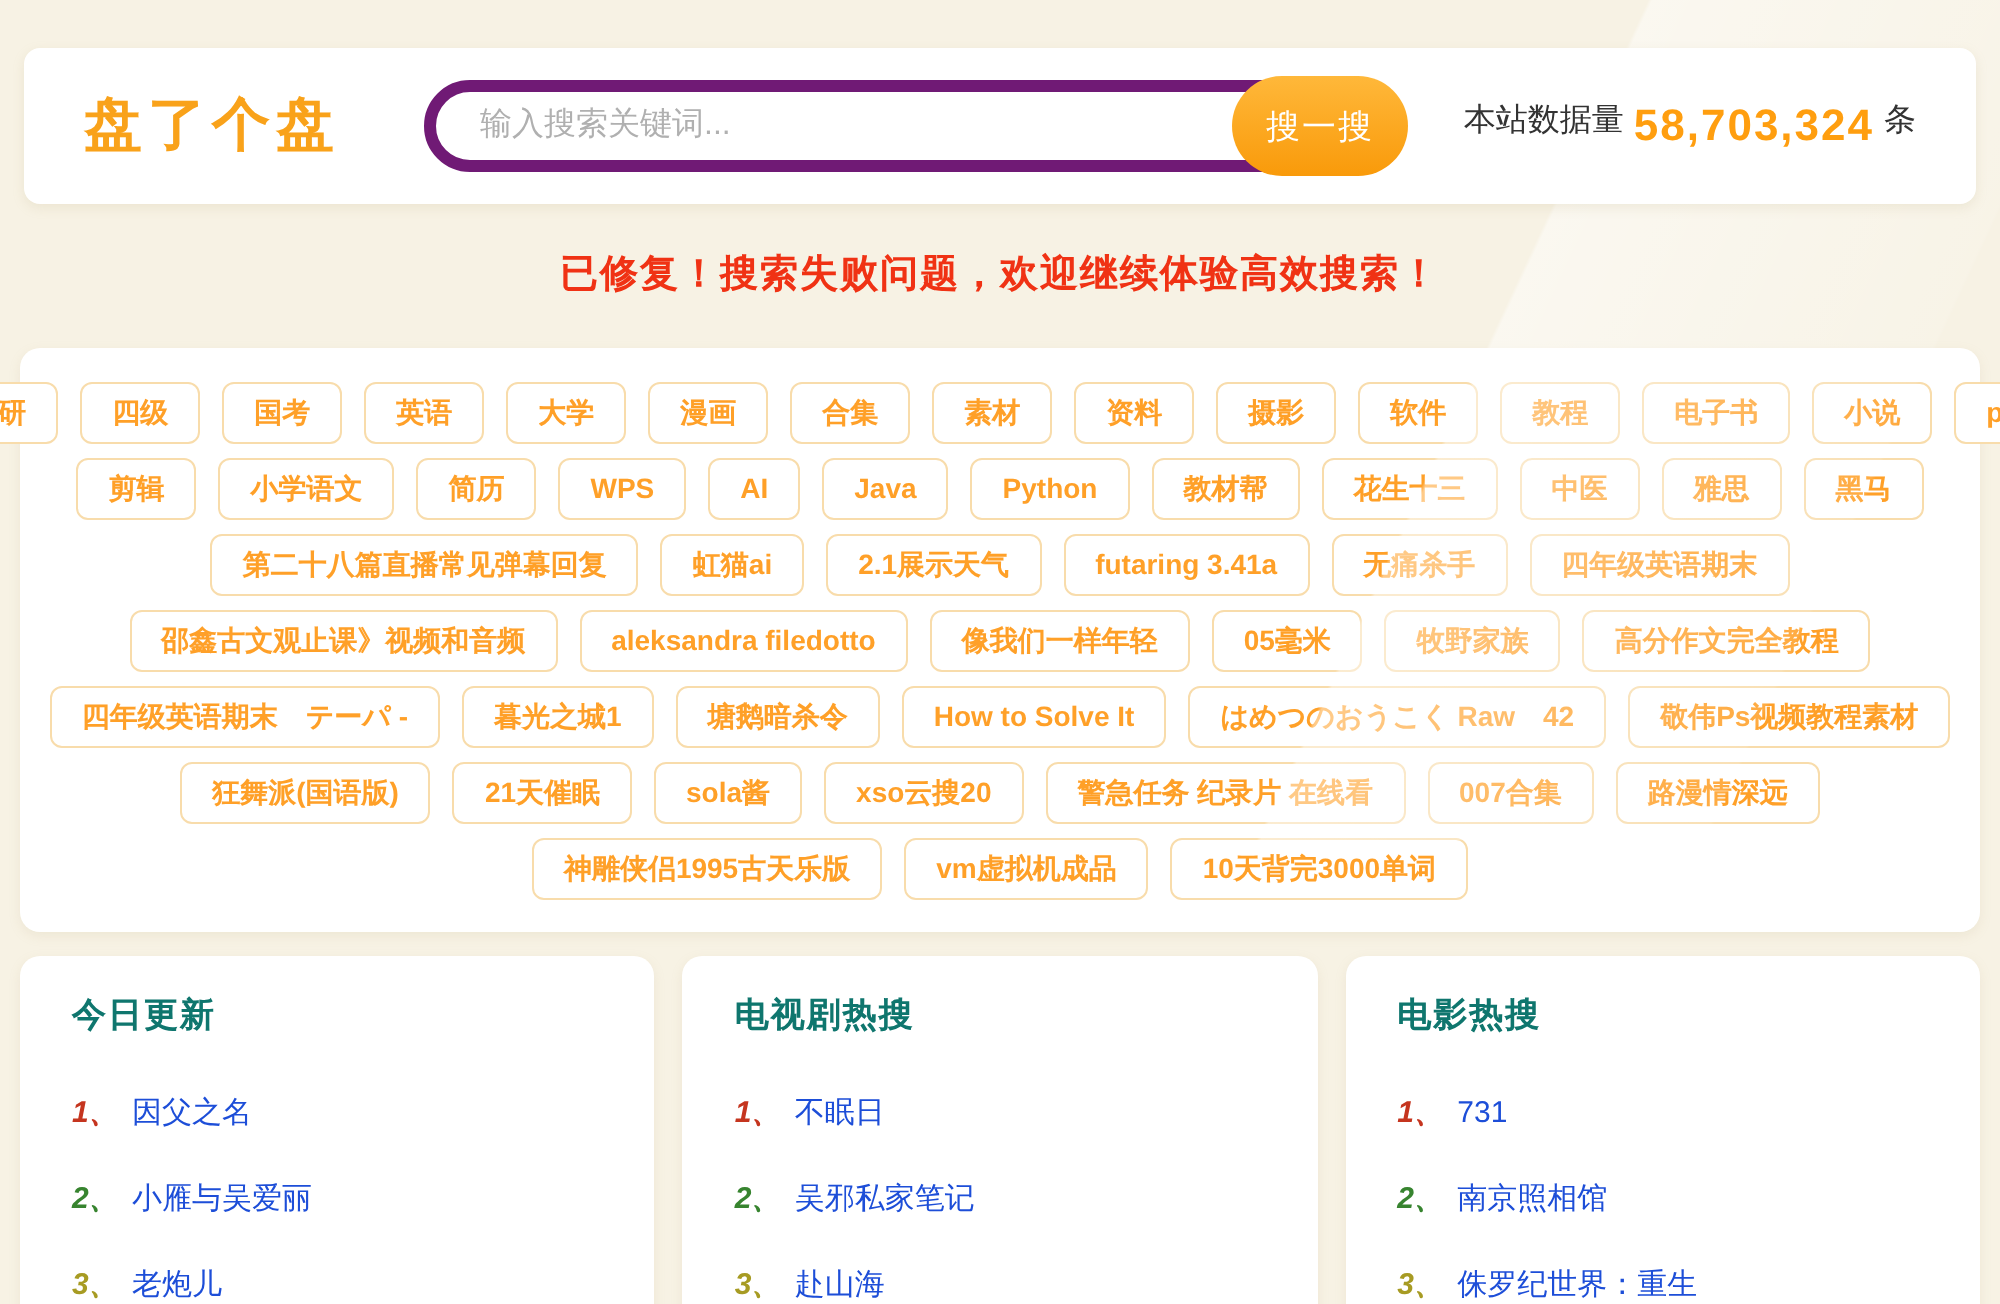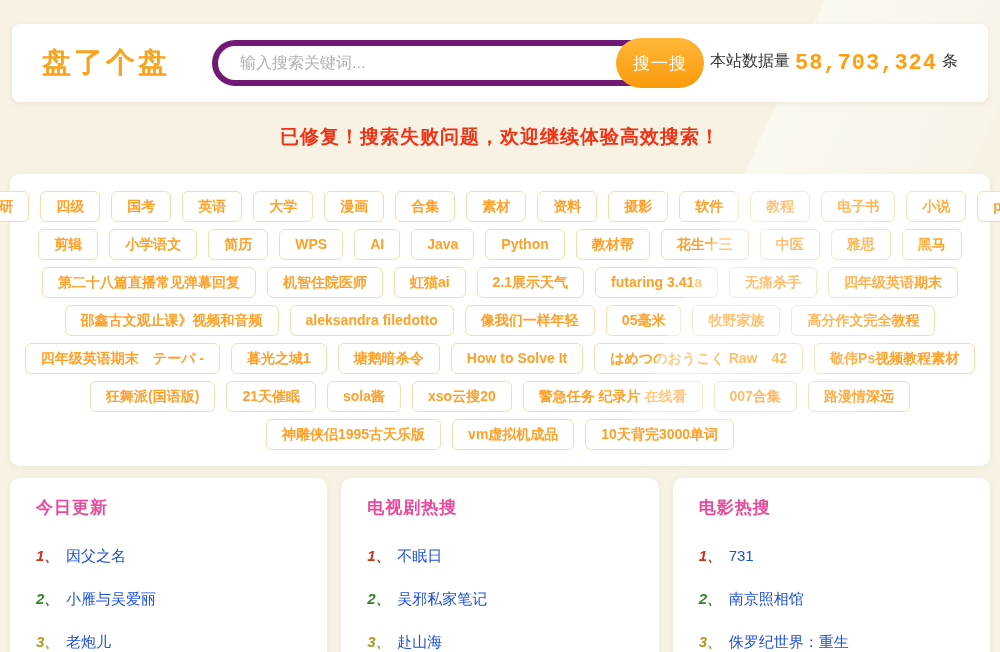--- a/index.html
+++ b/index.html
@@ -29,21 +29,21 @@
   }
   .search-input::placeholder{color:#b0b0b0;}
   .search-btn{
     position:absolute;right:-2px;top:-2px;height:50px;width:88px;
     border:none;border-radius:25px;cursor:pointer;
     background:linear-gradient(180deg,#ffb83a 0%,#f99a0a 100%);
     color:#fff;font-size:17px;letter-spacing:1px;
     font-family:"Liberation Sans","DejaVu Sans",sans-serif;
   }
   .stats{margin-left:auto;font-size:16px;color:#333;white-space:nowrap;display:flex;align-items:flex-start;}
-  .stats .num{color:#ff9e0f;font-size:22px;font-weight:bold;margin:0 5px;letter-spacing:1px;font-family:Liberation Mono, monospace;}
+  .stats .num{color:#ff9e0f;font-size:22px;font-weight:bold;margin:0 5px;letter-spacing:1px;}
   
   .notice{margin-top:22px;text-align:center;color:#f03214;font-size:19px;font-weight:bold;letter-spacing:1px;}
   
   .tag-card{
     margin:24px 10px 0;background:#fff;border-radius:10px;
     box-shadow:0 2px 6px rgba(190,170,130,.15);
     padding:10px 18px 16px;box-sizing:border-box;
   }
   .tag-row{display:flex;justify-content:center;gap:11px;margin-top:7px;flex-wrap:nowrap;}
   .tag{
@@ -51,21 +51,21 @@
     color:#ffa028;font-size:14px;font-weight:600;white-space:nowrap;cursor:pointer;
     background:#fff;line-height:17px;
   }
   
   .panels{display:flex;gap:14px;margin:12px 10px 0;}
   .panel{
     flex:1;background:#fff;border-radius:10px;
     box-shadow:0 2px 6px rgba(190,170,130,.15);
     padding:18px 26px;box-sizing:border-box;height:240px;
   }
-  .panel-title{color:#ec4899;font-size:17px;font-weight:bold;margin-bottom:28px;letter-spacing:1px;}
+  .panel-title{color:#0f766e;font-size:17px;font-weight:bold;margin-bottom:28px;letter-spacing:1px;}
   .hot-list{list-style:none;margin:0;padding:0;}
   .hot-item{display:flex;align-items:baseline;margin-bottom:24px;font-size:15px;}
   .rank{font-style:italic;font-weight:bold;min-width:30px;font-size:15px;}
   .hot-title{color:#1d4ed8;text-align:center;}
 </style>
 </head>
 <body>
 
 <div class="bg-decor"></div>
 
@@ -112,21 +112,20 @@
         <a class="tag">Java</a>
         <a class="tag">Python</a>
         <a class="tag">教材帮</a>
         <a class="tag">花生十三</a>
         <a class="tag">中医</a>
         <a class="tag">雅思</a>
         <a class="tag">黑马</a>
       </div>
       <div class="tag-row">
         <a class="tag">第二十八篇直播常见弹幕回复</a>
-        <a class="tag">机智住院医师</a>
         <a class="tag">虹猫ai</a>
         <a class="tag">2.1展示天气</a>
         <a class="tag">futaring 3.41a</a>
         <a class="tag">无痛杀手</a>
         <a class="tag">四年级英语期末</a>
       </div>
       <div class="tag-row">
         <a class="tag">邵鑫古文观止课》视频和音频</a>
         <a class="tag">aleksandra filedotto</a>
         <a class="tag">像我们一样年轻</a>

